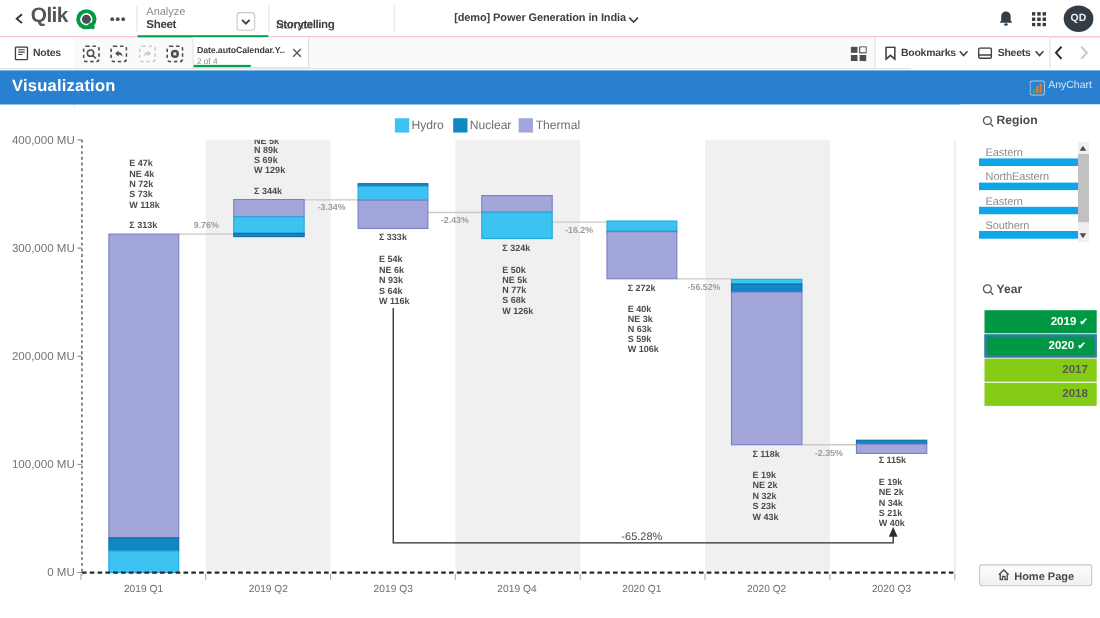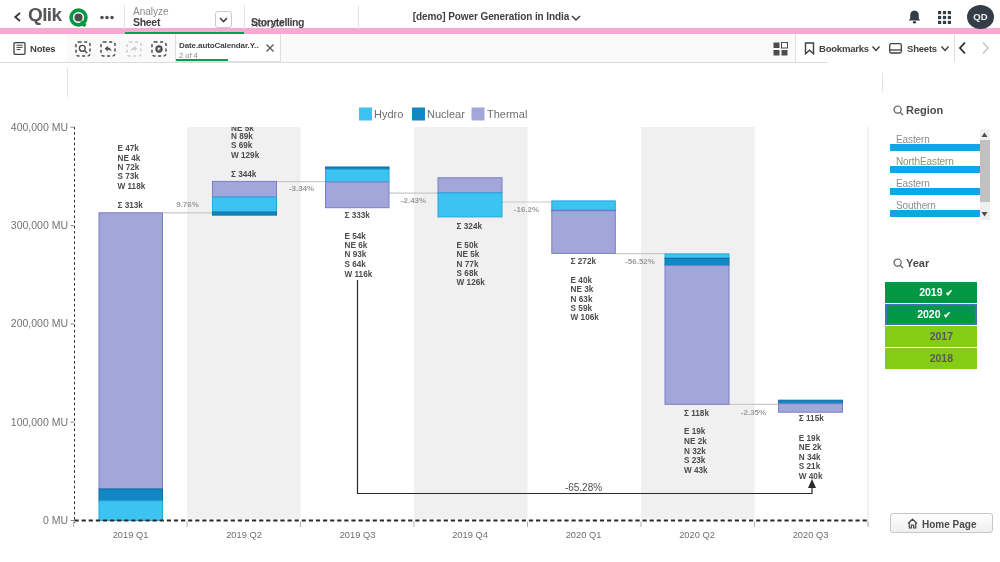--- a/index.html
+++ b/index.html
@@ -2,38 +2,38 @@
 <html><head>
 <meta charset="utf-8">
 <style>
   * { margin:0; padding:0; box-sizing:border-box; }
   html,body { width:1000px; height:562px; overflow:hidden; background:#fff;
     font-family:"Liberation Sans", sans-serif; }
   #app { position:relative; width:1000px; height:562px; }
   .abs { position:absolute; }
   
   #row1 { position:absolute; left:0; top:0; width:1000px; height:34px; background:#fff;
-    border-bottom:6px solid #f9a8d4; }
+    border-bottom:1px solid #f9a8d4; }
   .vdiv { position:absolute; top:5px; width:1px; height:24px; background:#e4e4e4; }
   .smallgrey { font-size:10px; color:#8b8b8b; }
   .navlabel { font-size:11px; font-weight:bold; color:#404040; }
   
   #row2 { position:absolute; left:0; top:34px; width:828px; height:29px; background:#fafafa;
     border-bottom:1px solid #dcdcdc; }
   
   #bluebar { position:absolute; left:0; top:63.5px; width:1000px; height:31.5px; background:#2a80d0; }
   #bluebar .title { position:absolute; left:11px; top:6px; color:#fff; font-size:15px; font-weight:bold; letter-spacing:0.2px;}
   
   #sidebar { position:absolute; left:873px; top:95px; width:127px; height:467px; background:#fff;
     }
   .lbheader { position:absolute; font-size:11px; font-weight:bold; color:#4c4c4c; }
   .regrow { height:22px; line-height:22px; border-bottom:7px solid #0ea5e9; color:#8c8c8c;
     font-size:10px; letter-spacing:-0.1px; padding-left:6px; background:#fff; }
-  .yrow { position:absolute; left:12px; width:92px; height:21px; line-height:21px;
-    text-align:right; padding-right:24px; font-size:10.5px; font-weight:bold; }
+  .yrow { position:absolute; left:22px; width:102px; height:21px; line-height:21px;
+    text-align:right; padding-right:8px; font-size:10.5px; font-weight:bold; }
   .ygreen { background:#009845; color:#fff; }
   .ygrey { background:#84cc16; color:#595959; }
 </style>
 </head>
 <body>
 <div id="app">
   <div id="row1">
     <svg class="abs" style="left:12.5px;top:11.5px;" width="9" height="10" viewBox="0 0 9 10">
       <path d="M7 1 L2.2 5 L7 9" fill="none" stroke="#333" stroke-width="1.7"></path>
     </svg>
@@ -147,20 +147,30 @@
     <div class="abs" style="left:907px;top:9px;font-size:9.5px;font-weight:bold;color:#404040;letter-spacing:-0.2px;">Sheets</div>
     <svg class="abs" style="left:939.5px;top:11px;" width="10" height="8" viewBox="0 0 10 8">
       <path d="M1.5 1.5 L5 5.5 L8.5 1.5" fill="none" stroke="#404040" stroke-width="1.4"></path>
     </svg>
     <svg class="abs" style="left:958px;top:7px;" width="9" height="14" viewBox="0 0 9 14">
       <path d="M7 1.5 L2 7 L7 12.5" fill="none" stroke="#2b2b2b" stroke-width="1.8"></path>
     </svg>
     <svg class="abs" style="left:981px;top:7px;" width="9" height="14" viewBox="0 0 9 14">
       <path d="M2 1.5 L7 7 L2 12.5" fill="none" stroke="#c9c9c9" stroke-width="1.8"></path>
     </svg>
+  </div>
+  <div id="bluebar">
+      <div class="title">Visualization</div>
+    <svg class="abs" style="left:936px;top:9px;" width="14" height="14" viewBox="0 0 14 14">
+      <rect x="0.5" y="0.5" width="13" height="13" rx="2" fill="none" stroke="#9dc4e8" stroke-width="1"></rect>
+      <rect x="3" y="8" width="2" height="3.5" fill="#3bb54a"></rect>
+      <rect x="6" y="5" width="2" height="6.5" fill="#e87d1e"></rect>
+      <rect x="9" y="3" width="2" height="8.5" fill="#e87d1e"></rect>
+    </svg>
+    <div class="abs" style="left:953px;top:8px;font-size:9.5px;color:#d5e6f6;">AnyChart</div>
   </div>
   <div id="chartwrap" class="abs" style="left:0;top:95px;width:873px;height:406px;">
 <svg id="chart" width="873" height="467" viewBox="0 95 873 467" font-family="Liberation Sans, sans-serif">
 <rect x="187" y="127" width="113.5" height="391.7" fill="#f0f0f0"></rect>
 <rect x="414" y="127" width="113.5" height="391.7" fill="#f0f0f0"></rect>
 <rect x="641" y="127" width="113.5" height="391.7" fill="#f0f0f0"></rect>
 <line x1="868" y1="127" x2="868" y2="526" stroke="#e2e2e2" stroke-width="1"></line>
 <rect x="359" y="107.5" width="13" height="13" fill="#3cc3f2"></rect>
 <text x="374" y="117.5" font-size="11" fill="#6e6e6e">Hydro</text>
 <rect x="412" y="107.5" width="13" height="13" fill="#1187c4"></rect>

